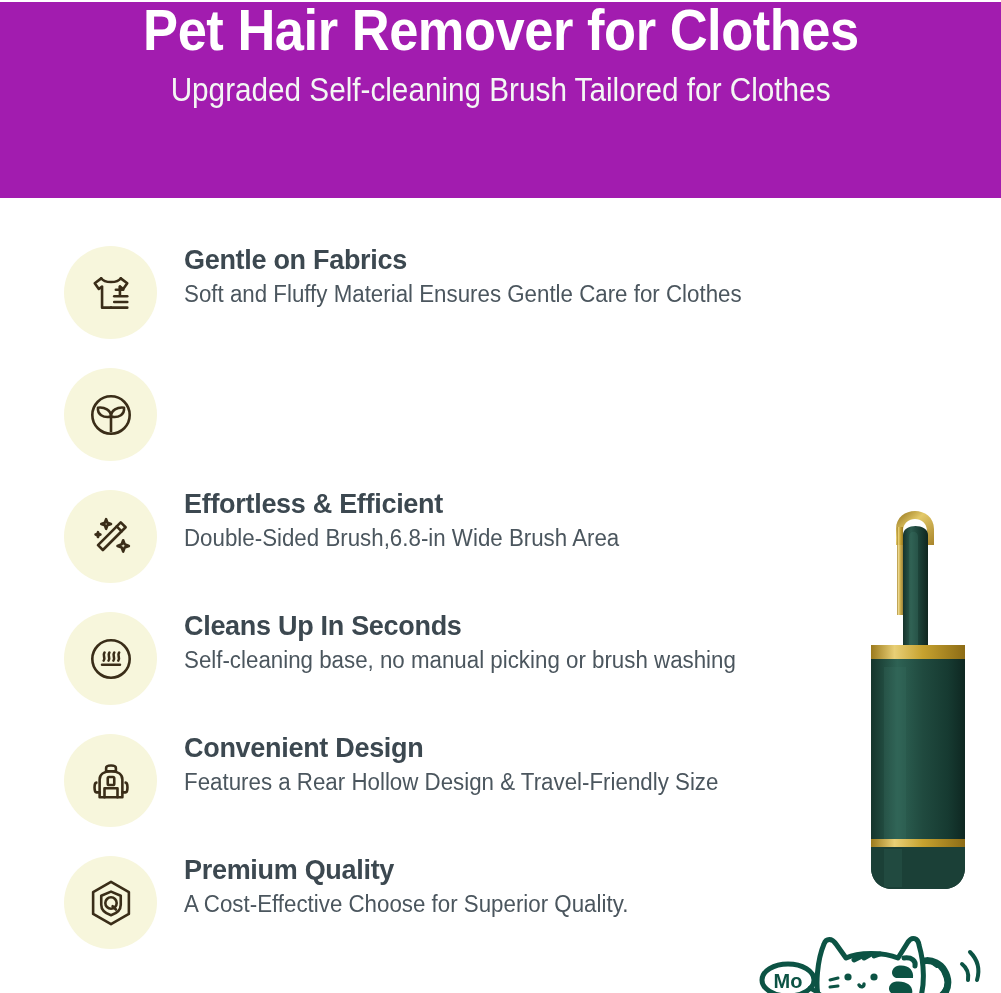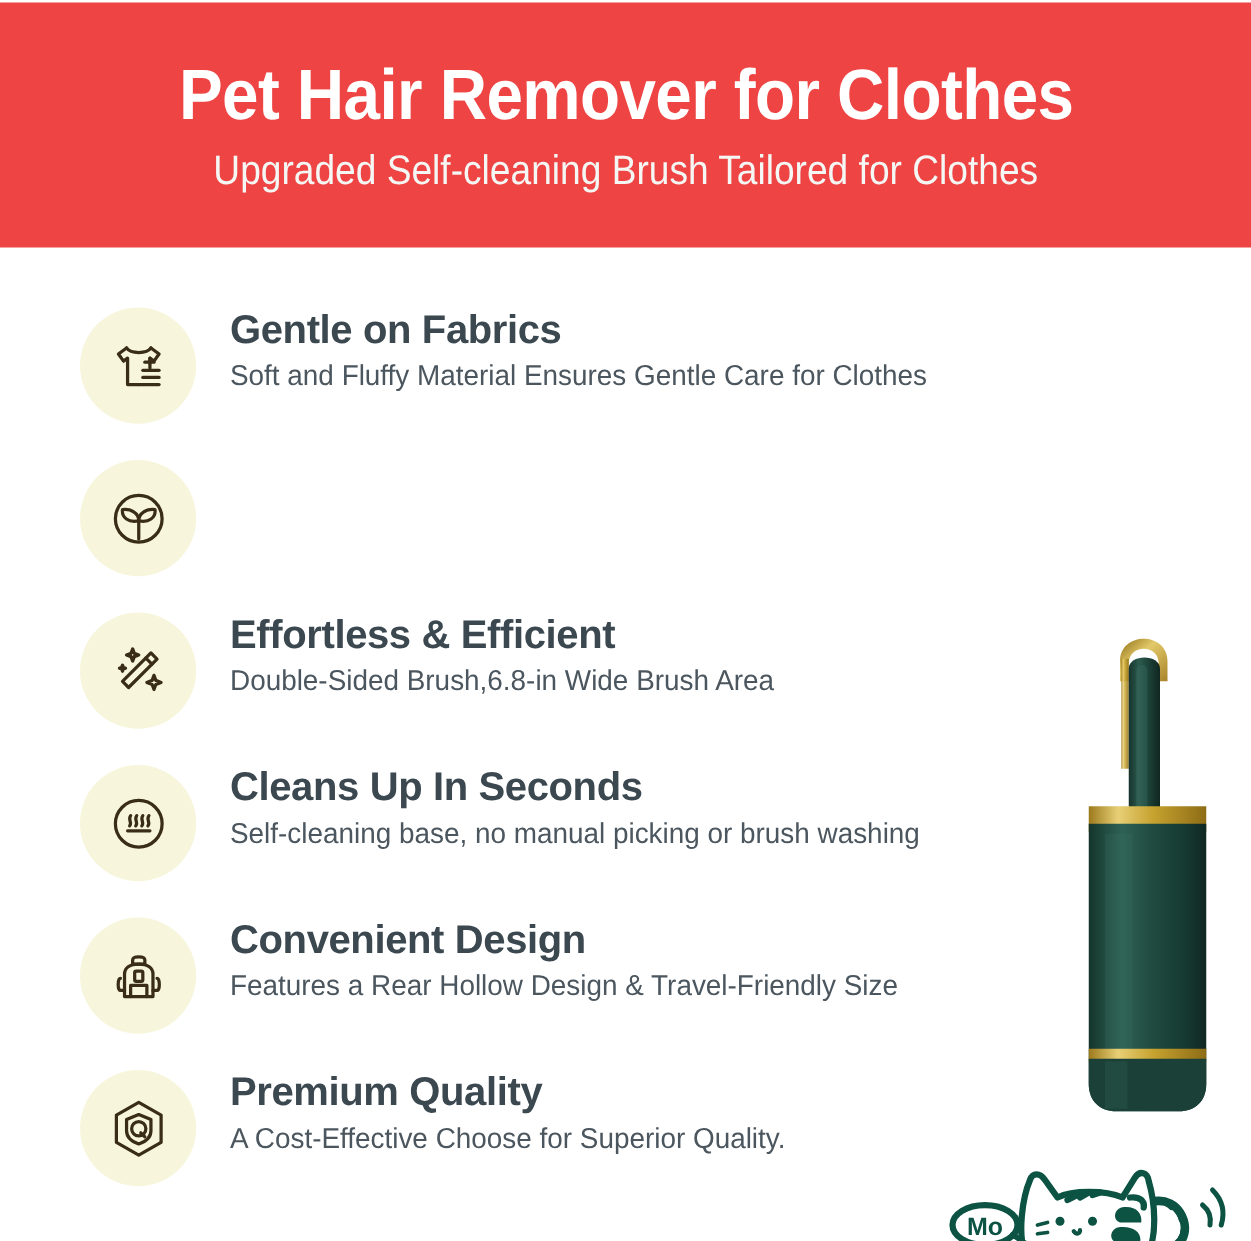--- a/index.html
+++ b/index.html
@@ -15,25 +15,24 @@
     position: relative;
   }
 
   
   .header {
     position: absolute;
     left: 0;
     top: 2px;
     width: 1001px;
     height: 196px;
-    background: #ef4444;
+    background: #a21caf;
     display: flex;
     flex-direction: column;
     align-items: center;
-    justify-content: center;
   }
   .header-title {
     color: #ffffff;
     font-family: "Liberation Sans Narrow", "Liberation Sans", sans-serif;
     font-weight: 700;
     font-size: 57px;
     line-height: 1.0;
     letter-spacing: -0.5px;
     transform: scaleX(0.92);
     white-space: nowrap;
@@ -84,21 +83,21 @@
   }
   .feature-text {
     position: absolute;
     left: 184px;
     top: 6px;
     width: 700px;
   }
   .feature-title {
     font-family: "Liberation Sans", sans-serif;
     font-weight: 700;
-    font-size: 32px;
+    font-size: 27px;
     line-height: 1.22;
     color: #3c4850;
     letter-spacing: -0.3px;
     margin: 0 0 3px 0;
     white-space: nowrap;
   }
   .feature-desc {
     font-family: "Liberation Sans Narrow", "Liberation Sans", sans-serif;
     font-weight: 400;
     font-size: 23px;

